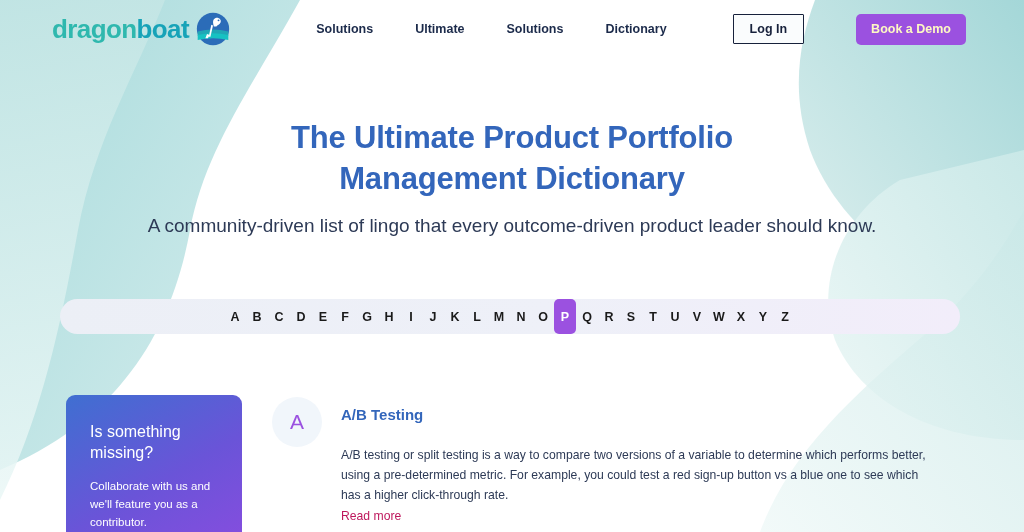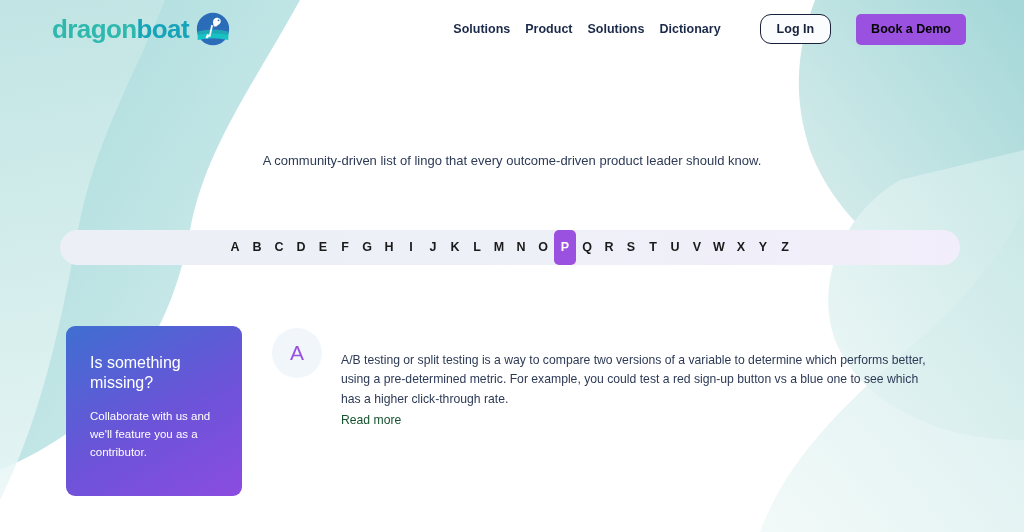--- a/index.html
+++ b/index.html
@@ -50,47 +50,47 @@
     white-space: nowrap;
   }
   .logo-word .p1 { color: #2fb8ae; }
   .logo-word .p2 { color: #17a3b8; }
   .logo-mark { width: 34px; height: 34px; display: block; }
 
   .nav {
     margin-left: auto;
     display: flex;
     align-items: center;
-    gap: 15px;
+    gap: 42px;
   }
   .nav-item {
     font-size: 12.5px;
     font-weight: bold;
     color: #1b2a4a;
     white-space: nowrap;
     cursor: pointer;
   }
 
   .btn-login {
     margin-left: 24px;
     font-size: 12.5px;
     font-weight: bold;
     color: #17213b;
     background: #fafcfd;
     border: 1.6px solid #17213b;
-    border-radius: 11px;
+    border-radius: 1px;
     padding: 7px 16px;
     cursor: pointer;
     white-space: nowrap;
   }
   .btn-demo {
     margin-left: 10px;
     font-size: 12.5px;
     font-weight: bold;
-    color: #000000;
+    color: #fef9c3;
     background: #9b51e0;
     border: none;
     border-radius: 5px;
     padding: 8.5px 15px;
     cursor: pointer;
     white-space: nowrap;
   }
 
   
   .hero {
@@ -100,22 +100,22 @@
     padding-top: 76px;
   }
   .hero-title {
     font-size: 31px;
     font-weight: bold;
     line-height: 1.32;
     color: #3366bb;
     letter-spacing: -0.2px;
   }
   .hero-sub {
-    margin-top: 33px;
-    font-size: 13px;
+    margin-top: 12px;
+    font-size: 19px;
     color: #2d3a56;
     line-height: 1.5;
   }
 
   
   .alpha-wrap {
     position: relative;
     z-index: 4;
     margin: 59px 64px 0 60px;
     height: 35px;
@@ -202,21 +202,21 @@
   }
   .entry-desc {
     margin-top: 23px;
     font-size: 12.2px;
     line-height: 1.63;
     color: #2d3a56;
   }
   .entry-link {
     display: inline-block;
     font-size: 12.2px;
-    color: #14532d;
+    color: #be185d;
     cursor: pointer;
     text-align: right;
   }
 </style>
 </head>
 <body>
 
 <svg class="bg-layer" viewBox="0 0 1024 532" preserveAspectRatio="none">
   <defs>
     <linearGradient id="tealA" x1="0" y1="0" x2="1" y2="1">
@@ -257,29 +257,33 @@
       <path d="M2,27 Q20,23 38,27 L38,33 Q20,29 2,33 Z" fill="#16c2c2"></path>
       <path d="M23,7 C27,6 30,9 29,12 C28,15 25,15 24,17 L21,17 C20,13 19,9 23,7 Z" fill="#ffffff"></path>
       <circle cx="26.5" cy="9.8" r="1.1" fill="#2b6cb8"></circle>
       <path d="M18,15 L15,29 L17,29 L20,16 Z" fill="#ffffff"></path>
       <path d="M13,26 L11,31 L14,31 L16,27 Z" fill="#ffffff"></path>
     </svg>
   </div>
 
   <div class="nav">
     <span class="nav-item">Solutions</span>
-    <span class="nav-item">Product</span>
+    <span class="nav-item">Ultimate</span>
     <span class="nav-item">Solutions</span>
     <span class="nav-item">Dictionary</span>
     <button class="btn-login">Log In</button>
     <button class="btn-demo">Book a Demo</button>
   </div>
 </div>
 
 <div class="hero">
+  <h1 class="hero-title">
+    <span>The Ultimate Product Portfolio</span><br>
+    <span>Management Dictionary</span>
+  </h1>
   <p class="hero-sub">A community-driven list of lingo that every outcome-driven product leader should know.</p>
 </div>
 
 <div class="alpha-wrap" id="alphaBar">
     <div class="alpha">A</div>
     <div class="alpha">B</div>
     <div class="alpha">C</div>
     <div class="alpha">D</div>
     <div class="alpha">E</div>
     <div class="alpha">F</div>
@@ -308,17 +312,18 @@
 <div class="lower">
 
   <div class="promo-card">
     <div class="promo-title">Is something missing?</div>
     <div class="promo-text">Collaborate with us and we'll feature you as a contributor.</div>
   </div>
 
   <div class="entry">
     <div class="entry-avatar">A</div>
     <div class="entry-body">
+      <div class="entry-title">A/B Testing</div>
       <div class="entry-desc">A/B testing or split testing is a way to compare two versions of a variable to determine which performs better, using a pre-determined metric. For example, you could test a red sign-up button vs a blue one to see which has a higher click-through rate.</div>
       <span class="entry-link">Read more</span>
     </div>
   </div>
 </div>
 
 </body></html>

